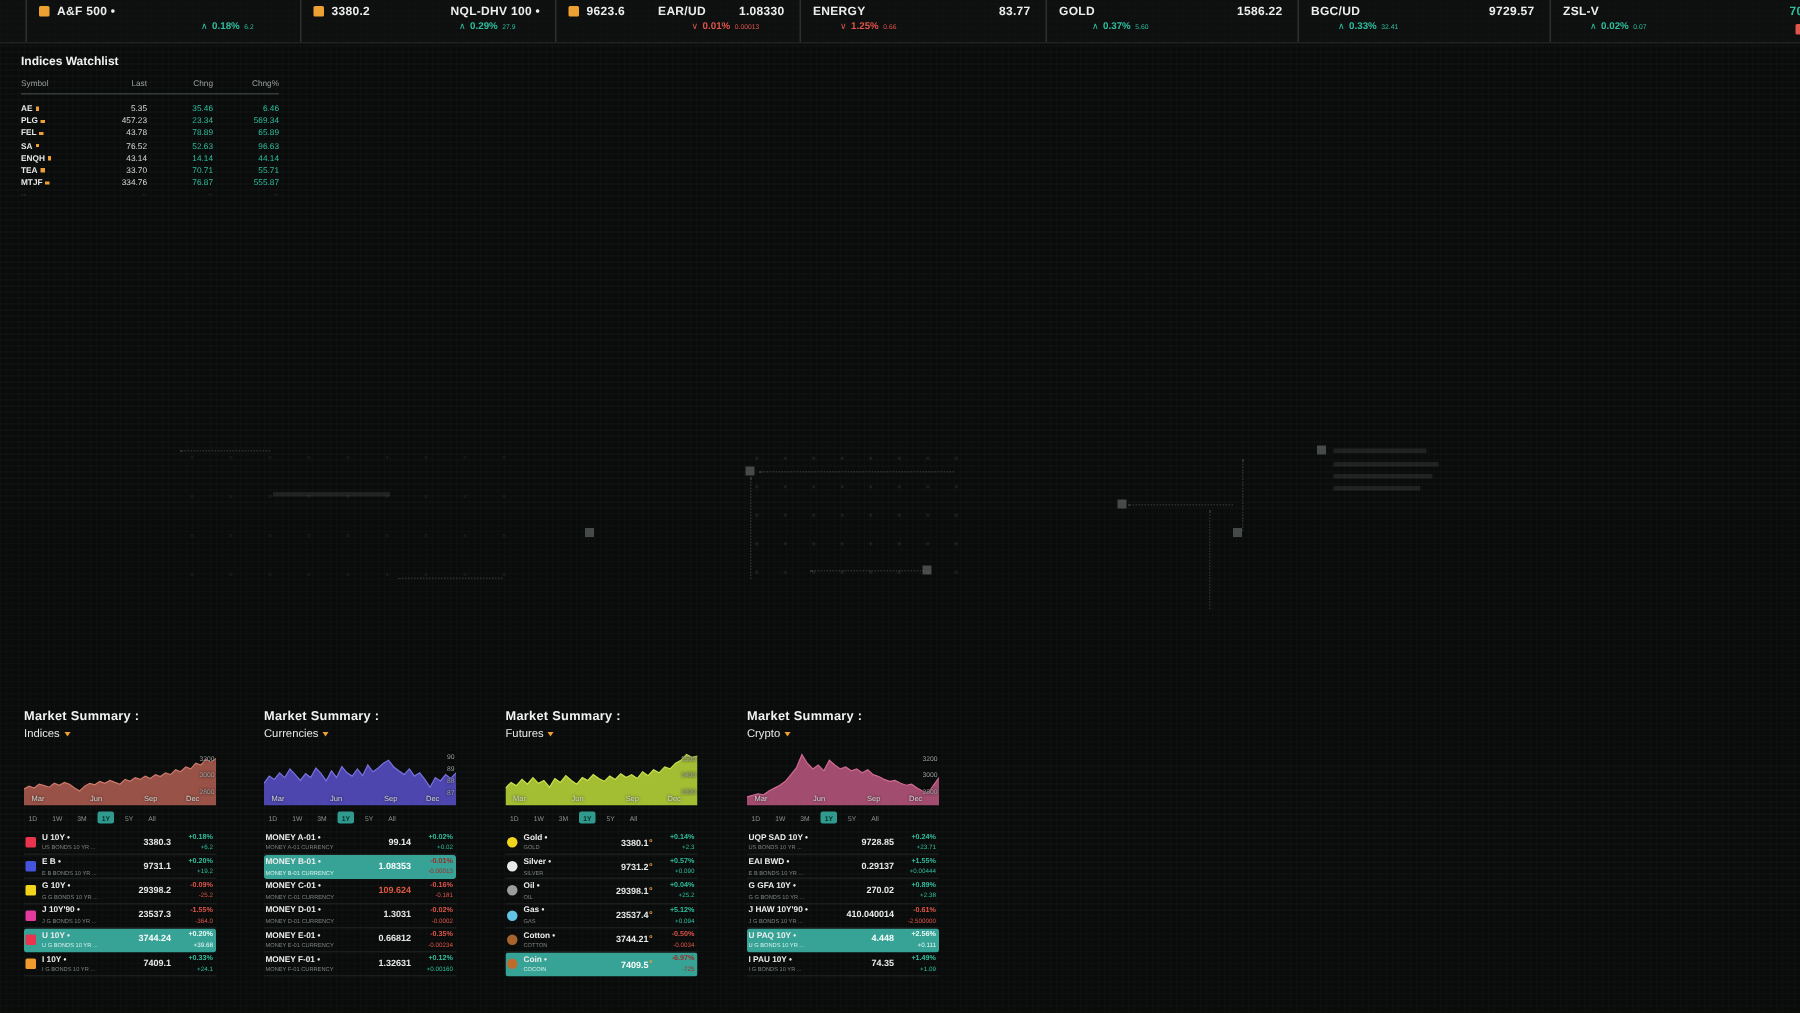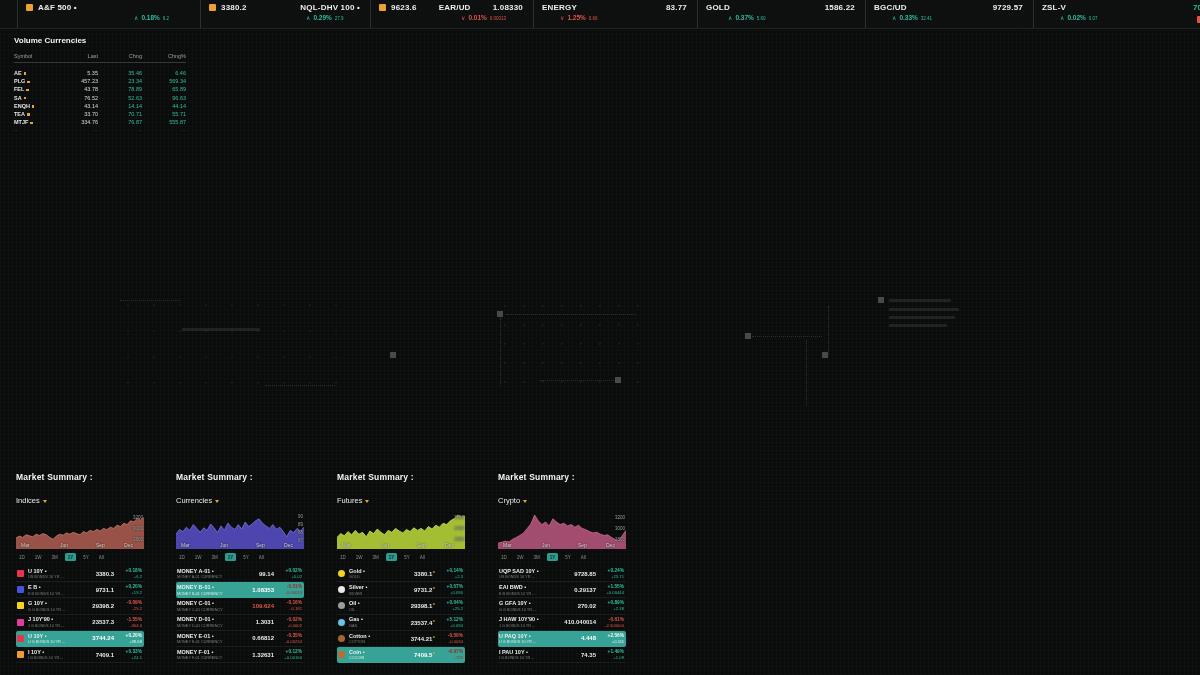--- a/index.html
+++ b/index.html
@@ -44,21 +44,21 @@
   .ghost{position:absolute;pointer-events:none;}
   .g-grid{background-image:radial-gradient(rgba(255,255,255,0.07) 1px, transparent 1px);background-size:19px 19px;}
   .g-grid2{background-image:radial-gradient(rgba(255,255,255,0.045) 1px, transparent 1px);background-size:26px 26px;}
   .g-handle{width:6px;height:6px;background:#777c7a;opacity:.55;}
   .g-hline{border-top:1px dotted rgba(255,255,255,0.14);}
   .g-vline{border-left:1px dotted rgba(255,255,255,0.14);}
   .g-text{height:3px;background:rgba(255,255,255,0.09);}
   
   .panel{position:absolute;top:472px;width:128px;}
   .p-title{font-size:8.5px;font-weight:700;color:#f2f4f3;letter-spacing:.2px;}
-  .p-cat{font-size:7.5px;font-weight:400;color:#e6e9e7;margin-top:14px;display:flex;align-items:center;gap:3px;}
+  .p-cat{font-size:7.5px;font-weight:400;color:#e6e9e7;margin-top:2px;display:flex;align-items:center;gap:3px;}
   .caret{width:0;height:0;border-left:2.5px solid transparent;border-right:2.5px solid transparent;border-top:3px solid #eda133;display:inline-block;margin-top:2px;}
   .chart-wrap{position:relative;width:128px;height:38px;margin-top:6px;}
   .chart-wrap svg{display:block;}
   .ylab{position:absolute;right:1px;font-size:4.5px;color:#9aa19e;line-height:1;text-shadow:0 0 2px #000;}
   .xlab{position:absolute;bottom:1px;font-size:5px;color:#ced3d0;line-height:1;text-shadow:0 0 2px rgba(0,0,0,.8);}
   .ranges{display:flex;gap:4px;margin-top:4px;align-items:center;}
   .rbtn{font-size:4.5px;color:#8a908e;padding:1.5px 3px;border-radius:1.5px;cursor:pointer;}
   .rbtn.active{background:#2f9a8d;color:#06302a;font-weight:700;}
   .rows{margin-top:5px;}
   .irow{position:relative;display:flex;align-items:center;height:16.2px;border-bottom:1px solid #191d1b;box-sizing:border-box;padding:0 2px 0 1px;}
@@ -185,21 +185,21 @@
           <span class="amt up">0.07</span>
         </div>
         <span class="flags">
           <span class="flag" style="background: rgb(224, 84, 74);"></span>
           <span class="flag" style="background: rgb(47, 191, 159);"></span>
         </span>
       </div>
     </div>
 
   <div id="watchlist">
-    <div class="wl-title">Volume Currencies</div>
+    <div class="wl-title">Indices Watchlist</div>
     <table class="wl-table">
       <tbody id="wl-body">
           <tr class="wl-head">
             <td class="col-sym">Symbol</td>
             <td class="col-last">Last</td>
             <td class="col-chg">Chng</td>
             <td class="col-chgp">Chng%</td>
           </tr>
           <tr class="wl-gap">
             <td></td>

